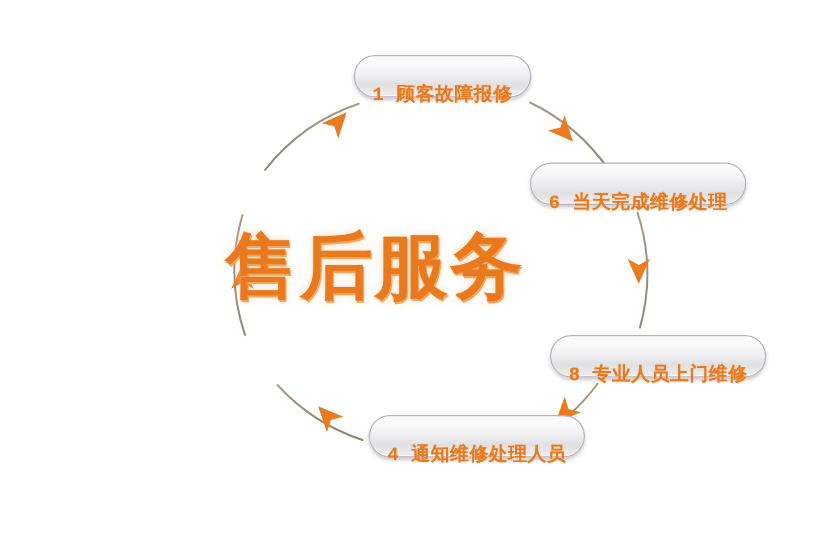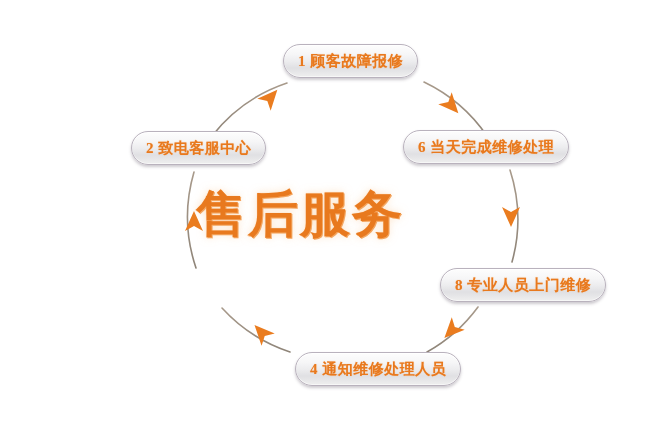--- a/index.html
+++ b/index.html
@@ -32,66 +32,66 @@
 
   
   .center-title {
     position: absolute;
     left: 0;
     top: 182px;
     width: 600px;
     text-align: center;
     font-family: "Liberation Serif", "DejaVu Serif", serif;
     font-weight: bold;
-    font-size: 50px;
+    font-size: 58px;
     line-height: 64px;
     letter-spacing: 2px;
     color: #e8791e;
     text-shadow:
        0 0 1px #f7b77a,
        1px 1px 0px #f3a55f,
        0 0 8px rgba(250, 200, 150, 0.55);
     white-space: nowrap;
   }
 
   
   .node {
     position: absolute;
     box-sizing: border-box;
     height: 34px;
     line-height: 32px;
-    padding: 0 14px;
+    padding: 16px 14px;
     border-radius: 17px;
     border: 1px solid #b9b2bd;
     background:
        linear-gradient(to bottom,
           #fdfdfd 0%,
           #f6f6f7 30%,
           #ececee 52%,
           #e0e0e3 72%,
           #efefef 100%);
     box-shadow:
        0 2px 3px rgba(90, 80, 95, 0.30),
        inset 0 1px 0 rgba(255,255,255,0.95),
        inset 0 -1px 0 rgba(255,255,255,0.55);
     text-align: center;
     white-space: nowrap;
-    font-family: Liberation Serif, serif;
+    font-family: Liberation Mono, monospace;
     font-weight: bold;
     font-size: 15px;
     color: #e8791e;
     text-shadow: 0 0 1px rgba(247,180,120,0.9);
     letter-spacing: 0.5px;
   }
 
   
   .node.n1 { left: 283px; top:  44px; }
-  .node.n6 { left: 403px; top: 130px; }
+  .node.n6 { left: 424px; top: 130px; }
   .node.n5 { left: 440px; top: 268px; }
-  .node.n4 { left: 295px; top: 352px; }
+  .node.n4 { left: 295px; top: 332px; }
   .node.n3 { left: 137px; top: 275px; }
   .node.n2 { left: 131px; top: 131px; }
 </style>
 </head>
 <body>
 
 <div id="canvas">
 
   <svg id="connectors" viewBox="0 0 669 434">
     <defs>
@@ -148,15 +148,14 @@
 
   <div class="node n1">1 顾客故障报修</div>
 
   <div class="node n6">6 当天完成维修处理</div>
 
   <div class="node n5">8 专业人员上门维修</div>
 
   <div class="node n4">4 通知维修处理人员</div>
 
 
-  <div class="node n2">2 致电客服中心</div>
 
 </div>
 
 </body></html>

